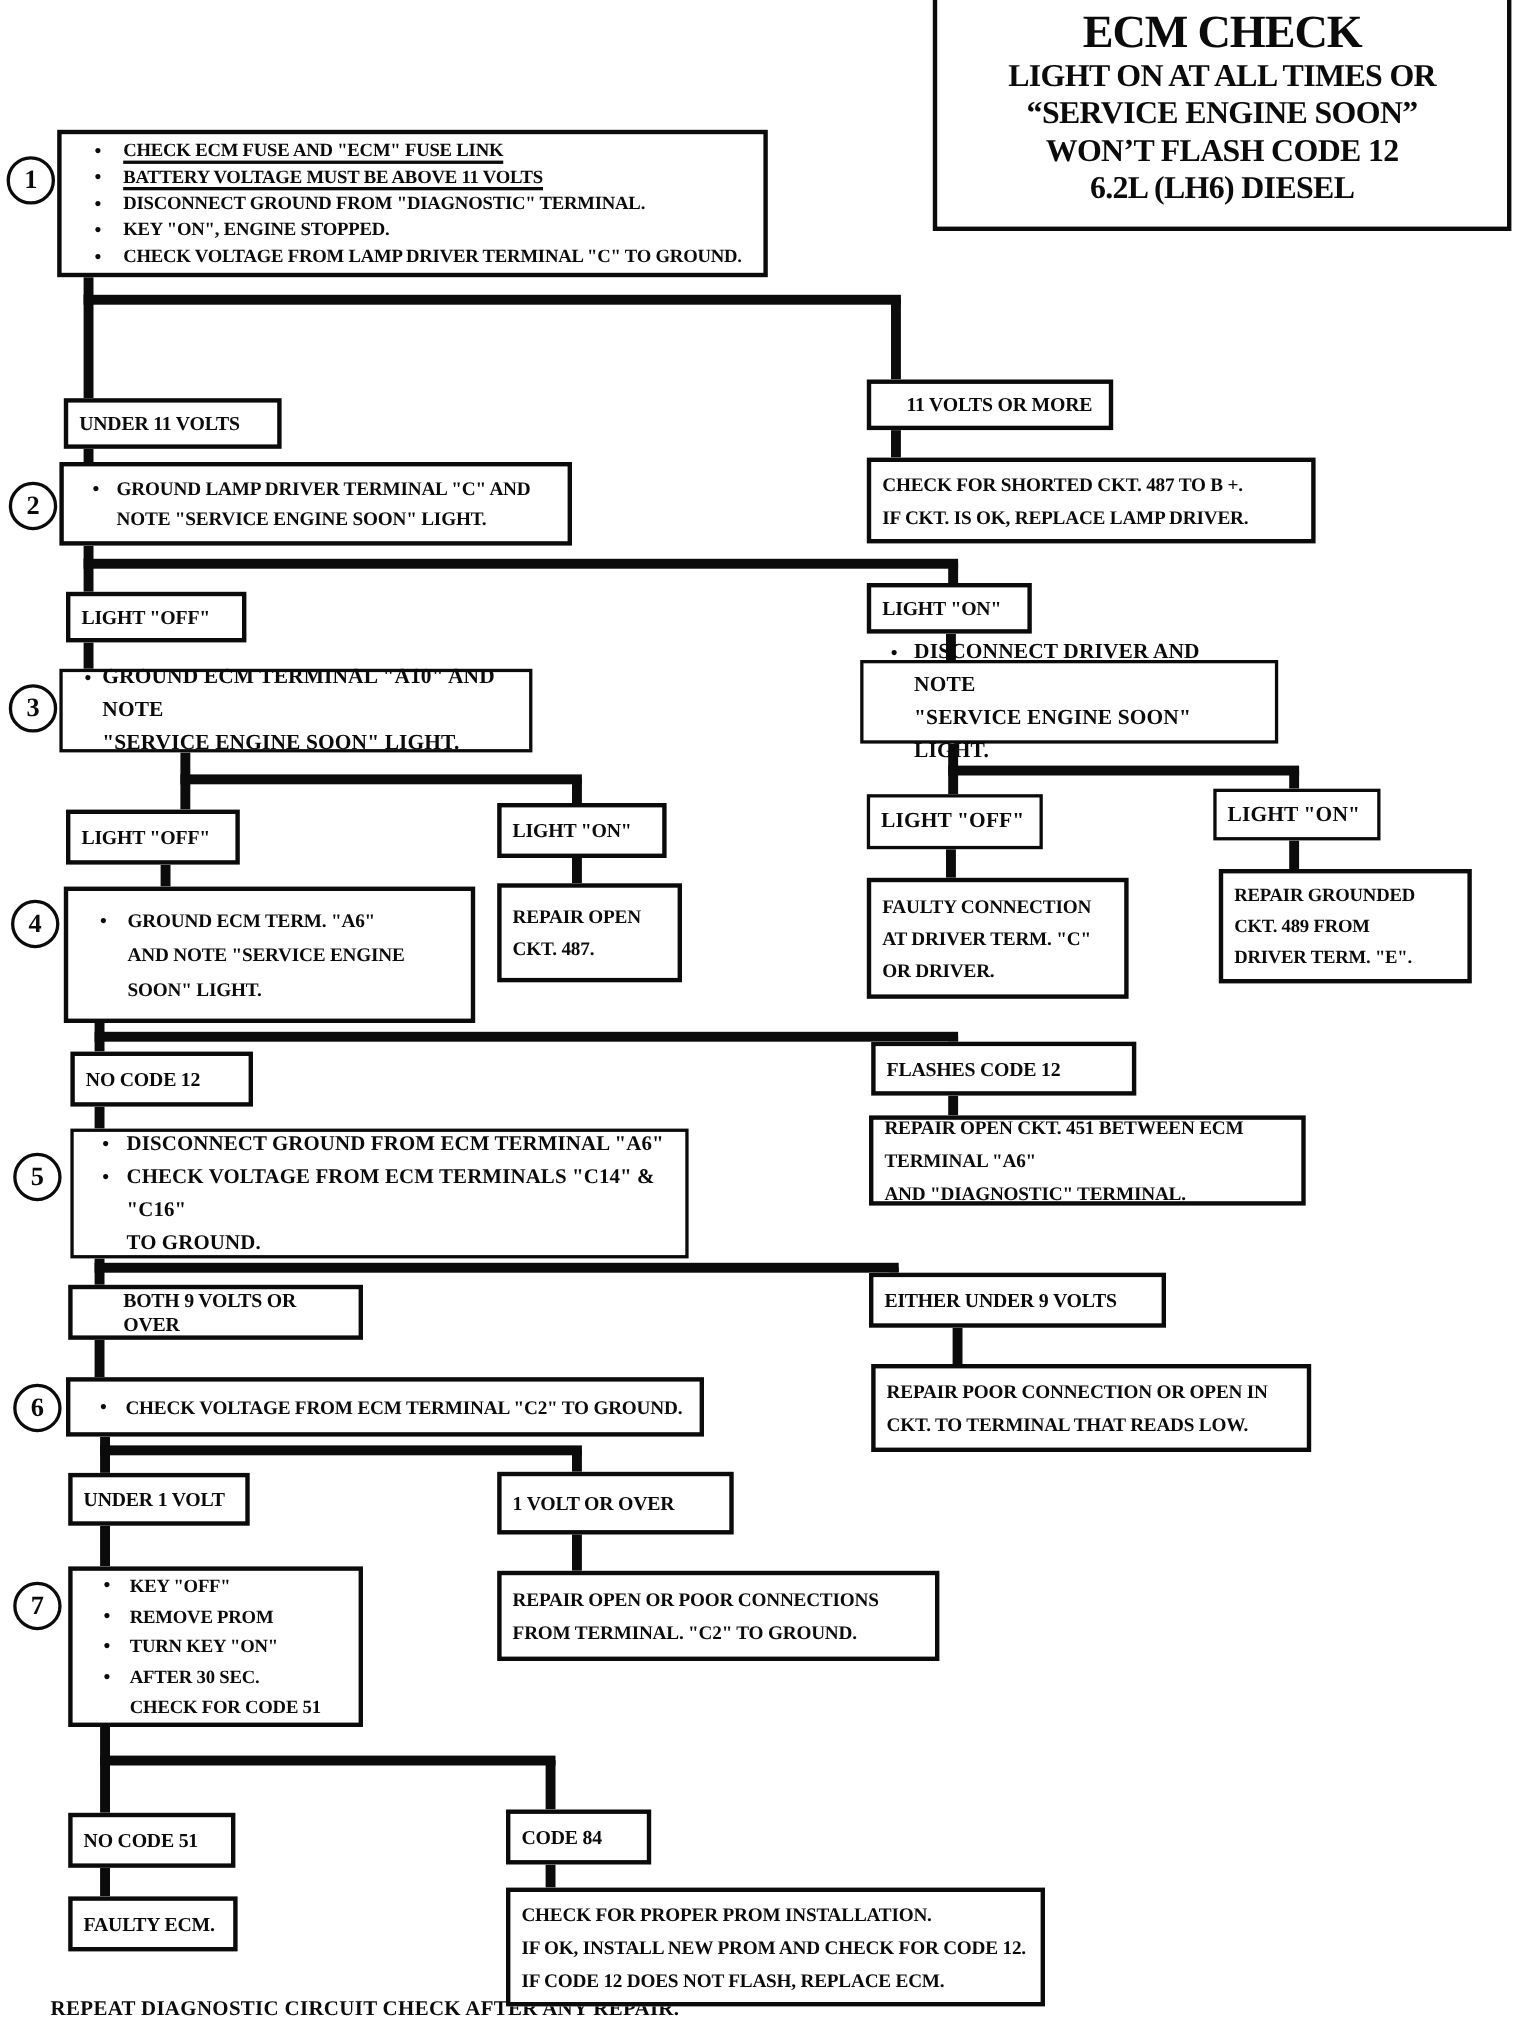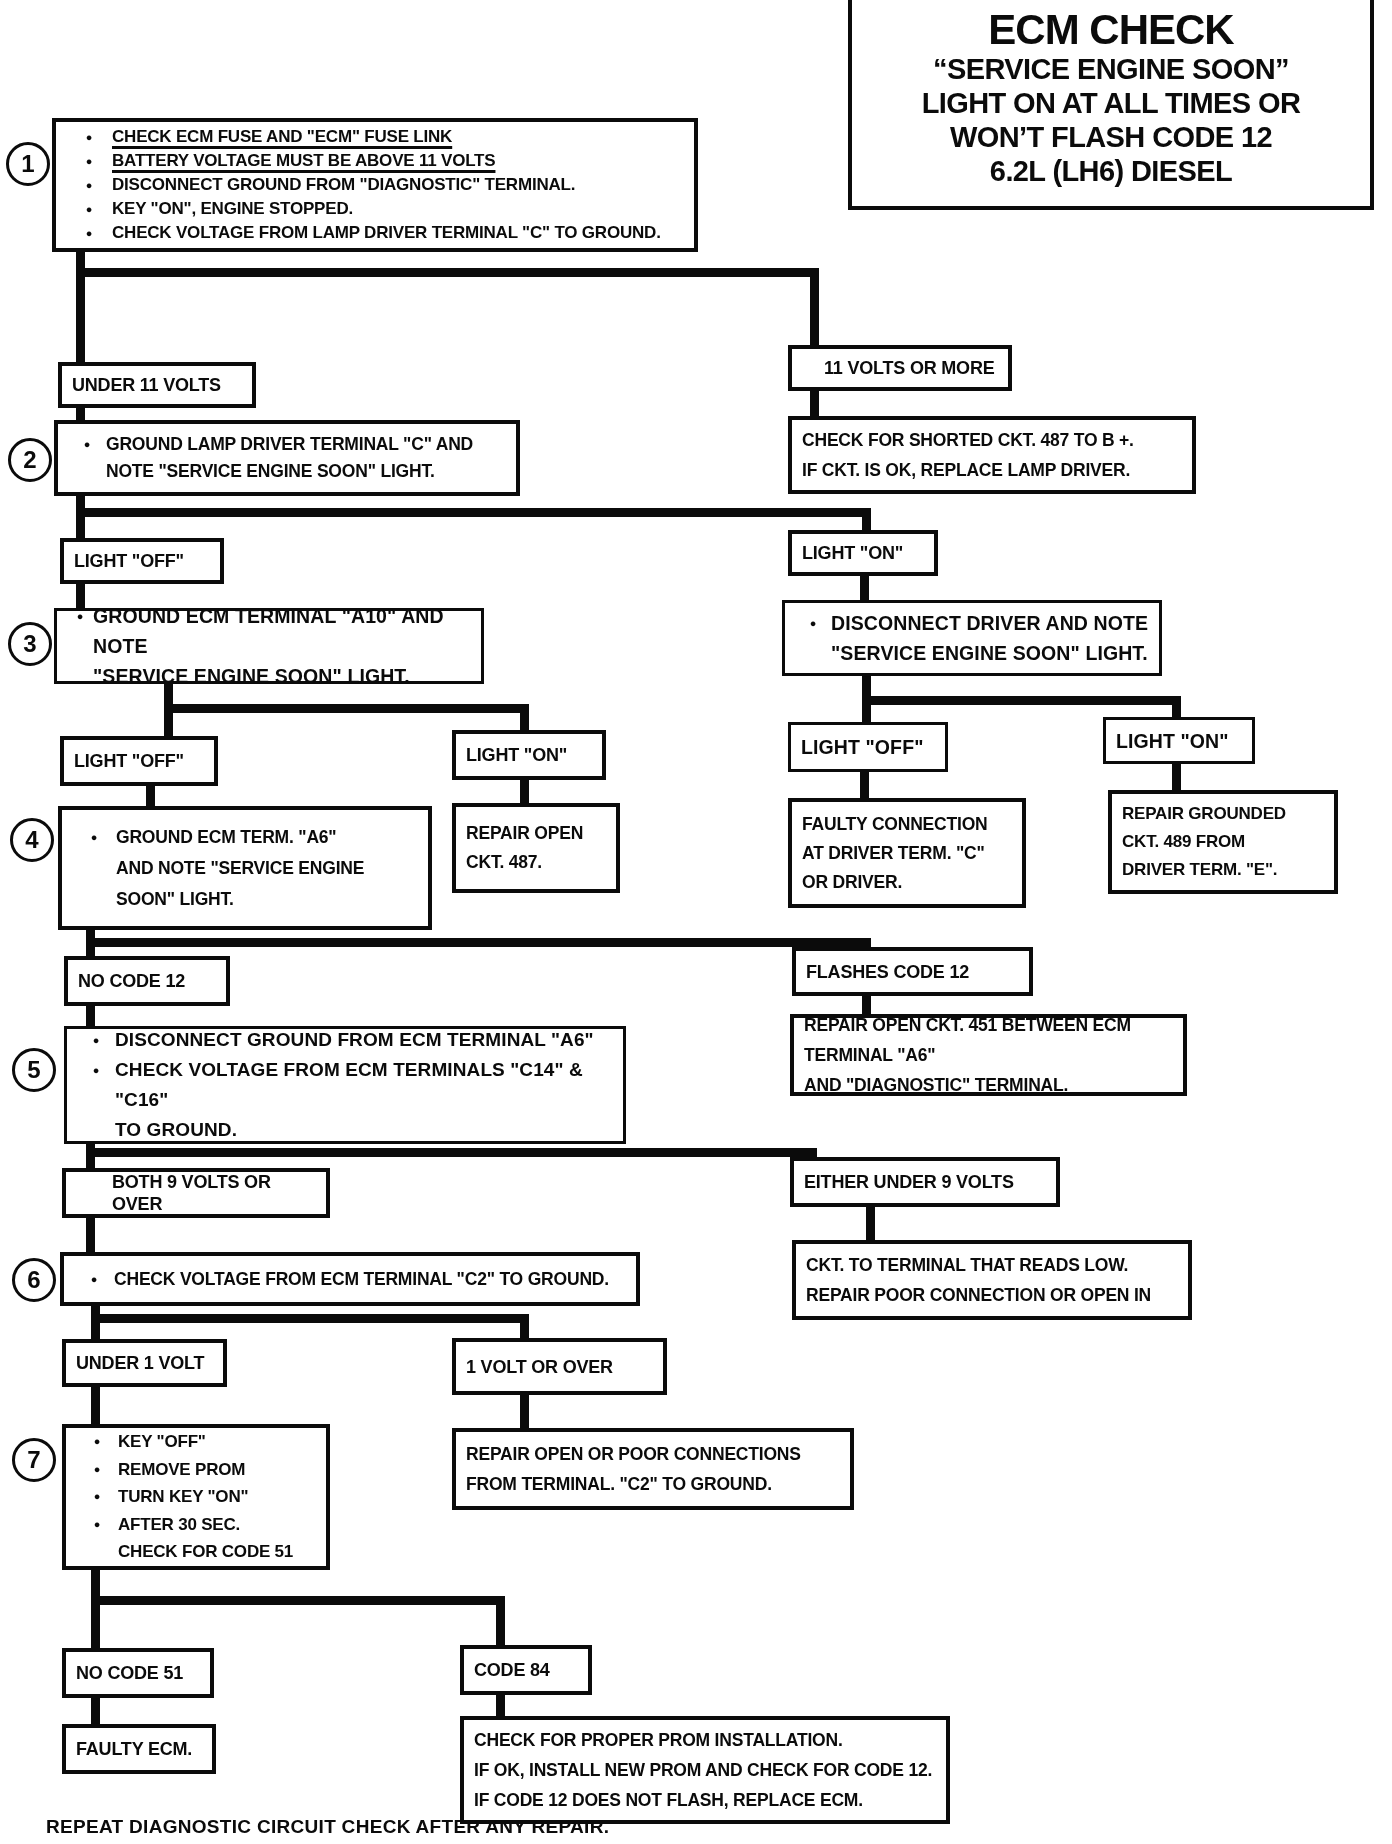--- a/index.html
+++ b/index.html
@@ -1,17 +1,17 @@
 <!DOCTYPE html>
 <html><head>
 <meta charset="utf-8">
 <style>
   html,body{margin:0;padding:0;background:#ffffff;}
   .page{position:relative;width:1392px;height:1844px;background:#fff;overflow:hidden;
-        font-family:Liberation Sans, sans-serif;color:#0b0b0b;}
+        font-family:Liberation Serif, serif;color:#0b0b0b;}
   .seg{position:absolute;background:#0b0b0b;}
   .box{position:absolute;border:4px solid #0b0b0b;box-sizing:border-box;background:#fff;
        display:flex;flex-direction:column;justify-content:center;padding:5px 10px;
        font-weight:bold;}
   .heavy{letter-spacing:-0.2px;}
   .print{border-width:3.5px;letter-spacing:0.1px;}
   .item{display:flex;align-items:flex-start;}
   .blt{flex:0 0 36px;text-align:center;font-size:11px;}
   .txt{flex:1;}
   .u span{text-decoration:underline;text-underline-offset:4px;text-decoration-thickness:2.5px;}
@@ -26,22 +26,22 @@
   .footer{position:absolute;left:46px;top:1816px;font-size:19px;font-weight:bold;
           letter-spacing:0.3px;}
 </style>
 </head>
 <body>
 
 <div class="page">
 
   <div class="title-box">
     <div class="t-head">ECM CHECK</div>
+    <div class="t-sub">LIGHT ON AT ALL TIMES OR</div>
     <div class="t-sub">“SERVICE ENGINE SOON”</div>
-    <div class="t-sub">LIGHT ON AT ALL TIMES OR</div>
     <div class="t-sub">WON’T FLASH CODE 12</div>
     <div class="t-sub">6.2L (LH6) DIESEL</div>
   </div>
 
   <div class="footer">REPEAT DIAGNOSTIC CIRCUIT CHECK AFTER ANY REPAIR.</div>
 
 <div class="seg" style="left: 75.5px; top: 252px; width: 9px; height: 20px;"></div>
     <div class="seg" style="left: 75.5px; top: 267.5px; width: 743px; height: 9px;"></div>
     <div class="seg" style="left: 75.5px; top: 272px; width: 9px; height: 90px;"></div>
     <div class="seg" style="left: 809.5px; top: 272px; width: 9px; height: 73px;"></div>
@@ -196,22 +196,22 @@
     <div class="box heavy" style="left: 790px; top: 1157px; width: 270px; height: 50px; font-size: 18px; line-height: 22px;">
       <div>EITHER UNDER 9 VOLTS</div>
     </div>
     <div class="box heavy" style="left: 60px; top: 1252px; width: 580px; height: 54px; font-size: 17.5px; line-height: 24px;">
       <div class="item">
         <span class="blt" style="flex-basis: 40px; line-height: 24px;">●</span>
         <span class="txt"><span>CHECK VOLTAGE FROM ECM TERMINAL "C2" TO GROUND.</span></span>
       </div>
     </div>
     <div class="box heavy" style="left: 792px; top: 1240px; width: 400px; height: 80px; font-size: 17.5px; line-height: 30px;">
+      <div>REPAIR POOR CONNECTION OR OPEN IN</div>
       <div>CKT. TO TERMINAL THAT READS LOW.</div>
-      <div>REPAIR POOR CONNECTION OR OPEN IN</div>
     </div>
     <div class="box heavy" style="left: 62px; top: 1339px; width: 165px; height: 48px; font-size: 18px; line-height: 22px;">
       <div>UNDER 1 VOLT</div>
     </div>
     <div class="box heavy" style="left: 452px; top: 1338px; width: 215px; height: 57px; font-size: 18px; line-height: 22px;">
       <div>1 VOLT OR OVER</div>
     </div>
     <div class="box heavy" style="left: 62px; top: 1424px; width: 268px; height: 146px; font-size: 17px; line-height: 27.5px;">
       <div class="item">
         <span class="blt" style="flex-basis: 42px; line-height: 27.5px;">●</span>

